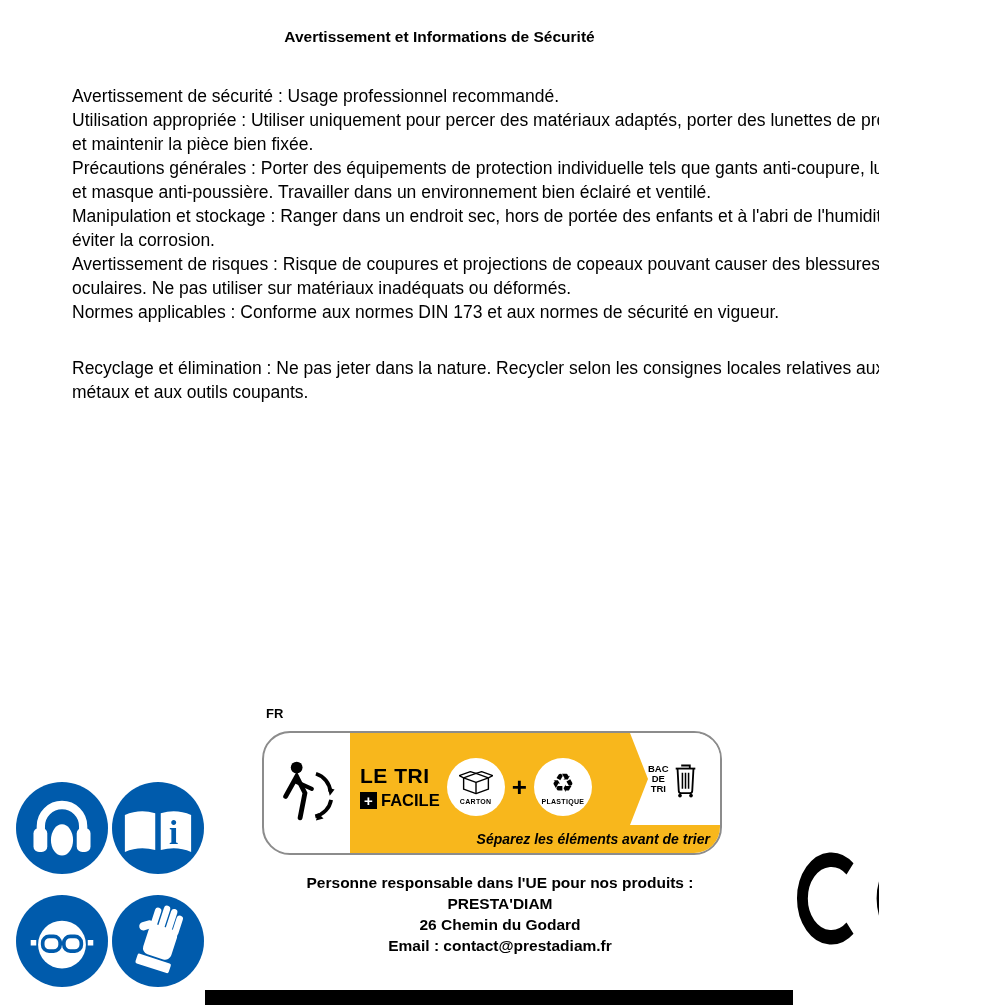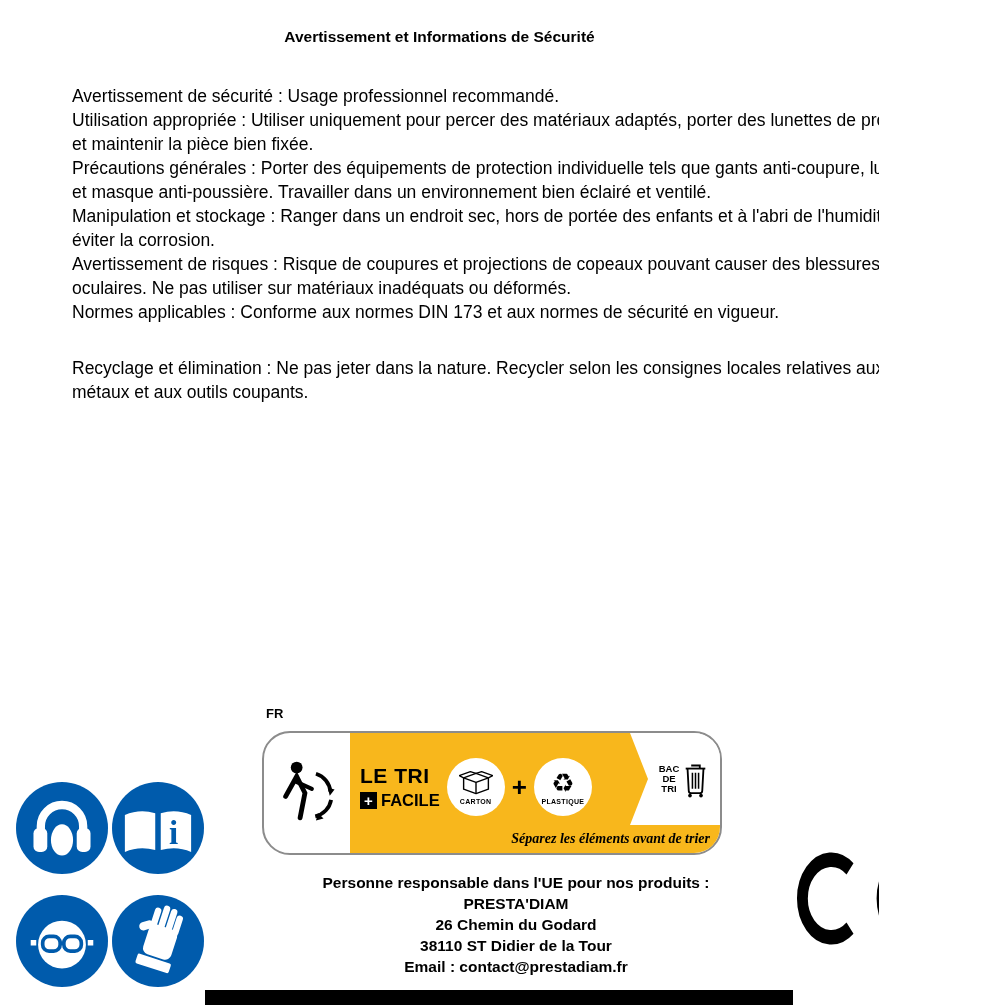--- a/index.html
+++ b/index.html
@@ -61,33 +61,33 @@
   }
   .mat-circle{
     width:58px;height:58px;border-radius:50%;background:#fff;flex:0 0 auto;
     display:flex;flex-direction:column;align-items:center;justify-content:center;gap:1px;
   }
   .carton-svg{width:34px;height:27px;}
   .recy-glyph{font-size:26px;line-height:27px;color:#000;}
   .mat-label{font-size:7px;font-weight:bold;letter-spacing:.3px;}
   .plus-sep{font-size:26px;font-weight:bold;}
   .bin-zone{
-    width:72px;background:#fff;display:flex;align-items:center;justify-content:center;gap:3px;
+    width:72px;background:#fff;display:flex;align-items:center;gap:3px;
   }
   .bac-text span{display:block;font-size:9.5px;font-weight:800;line-height:10px;text-align:center;}
   .bin-svg{width:27px;height:40px;}
   .tagline{
     height:28px;background:var(--tri-yellow,#F8B71C);
     display:flex;align-items:center;justify-content:flex-end;padding-right:10px;
-    font-size:14px;font-weight:bold;font-style:italic;font-family:Liberation Serif, serif;
+    font-size:14px;font-weight:bold;font-style:italic;
   }
 
   
   .address{
-    position:absolute;left:246px;top:872px;width:540px;text-align:center;
+    position:absolute;left:230px;top:872px;width:540px;text-align:center;
     font-size:15.5px;font-weight:bold;line-height:21px;
   }
 
   
   .ce{position:absolute;left:795px;top:850px;width:152px;height:97px;}
 
   .bottom-bar{position:absolute;left:205px;top:990px;width:588px;height:15px;background:#000;}
 </style>
 </head>
 <body>
@@ -224,21 +224,20 @@
       </div>
 
       <div class="tagline">Séparez les éléments avant de trier</div>
     </div>
   </div>
 
   <div class="address">
     <div>Personne responsable dans l'UE pour nos produits :</div>
     <div>PRESTA'DIAM</div>
     <div>26 Chemin du Godard</div>
-    <div>38110 ST Didier de la Tour</div>
     <div>Email : contact@prestadiam.fr</div>
   </div>
 
   <svg class="ce" viewBox="0 0 210 100" preserveAspectRatio="none">
     <g fill="none" stroke="#000" stroke-width="15">
       <path d="M76 19.4 A40 40 0 1 0 76 80.6"></path>
       <path d="M186 19.4 A40 40 0 1 0 186 80.6"></path>
       <path d="M120 50 H160"></path>
     </g>
   </svg>

